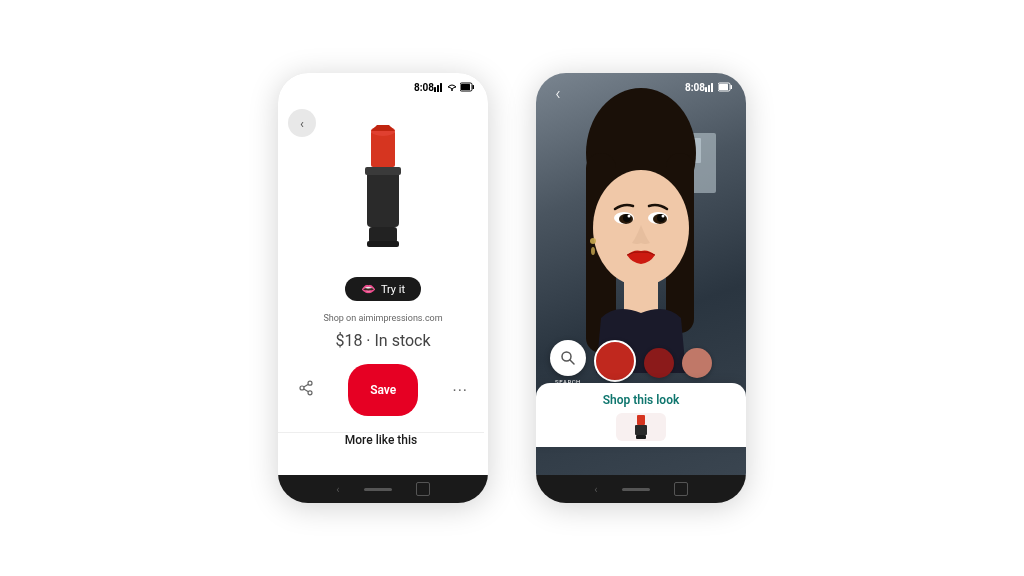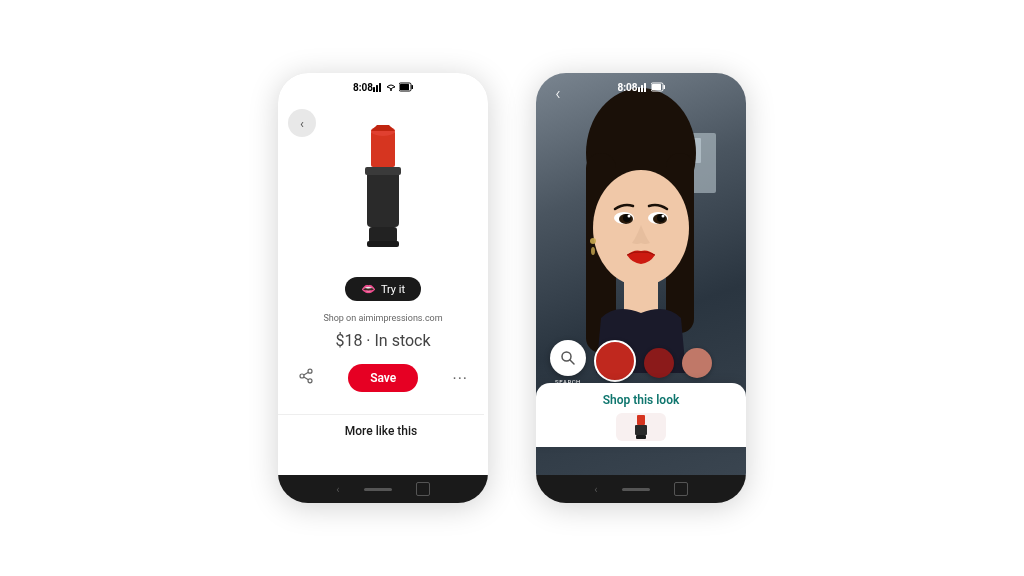--- a/index.html
+++ b/index.html
@@ -30,21 +30,21 @@
       position: relative;
       overflow: hidden;
       display: flex;
       flex-direction: column;
     }
     .phone-top-bar {
       height: 28px;
       background: #fff;
       display: flex;
       align-items: center;
-      justify-content: center;
+      justify-content: flex-end;
       padding: 0 14px;
       font-size: 9px;
       font-weight: 600;
       color: #000;
       position: relative;
       z-index: 2;
     }
     .phone-top-bar .time { font-size: 10px; font-weight: 700; }
     .phone-top-bar .icons { display: flex; gap: 3px; align-items: center; }
     .phone-screen {
@@ -125,33 +125,33 @@
       justify-content: space-between;
       width: 100%;
       padding: 0 20px;
       margin-top: 14px;
     }
     .action-icon { font-size: 15px; color: #666; }
     .save-btn {
       background: #e60023;
       color: #fff;
       border-radius: 20px;
-      padding: 7px 22px;
+      padding: 19px 22px;
       font-size: 12px;
       font-weight: 600;
     }
     .more-dots { font-size: 16px; color: #666; letter-spacing: 1px; }
     .more-like-divider {
       position: absolute;
       bottom: 28px;
       left: 0; right: 4px;
       background: #fff;
       border-top: 1px solid #eee;
       text-align: center;
-      padding: 9px 0;
+      padding: 0 0;
       font-size: 12px;
       color: #1a1a1a;
       font-weight: 500;
     }
     .camera-bg {
       width: 100%;
       height: 100%;
       background: linear-gradient(160deg, #7a8590 0%, #4a5560 30%, #2a3540 60%, #3a4550 100%);
       position: absolute;
       top: 0; left: 0;

